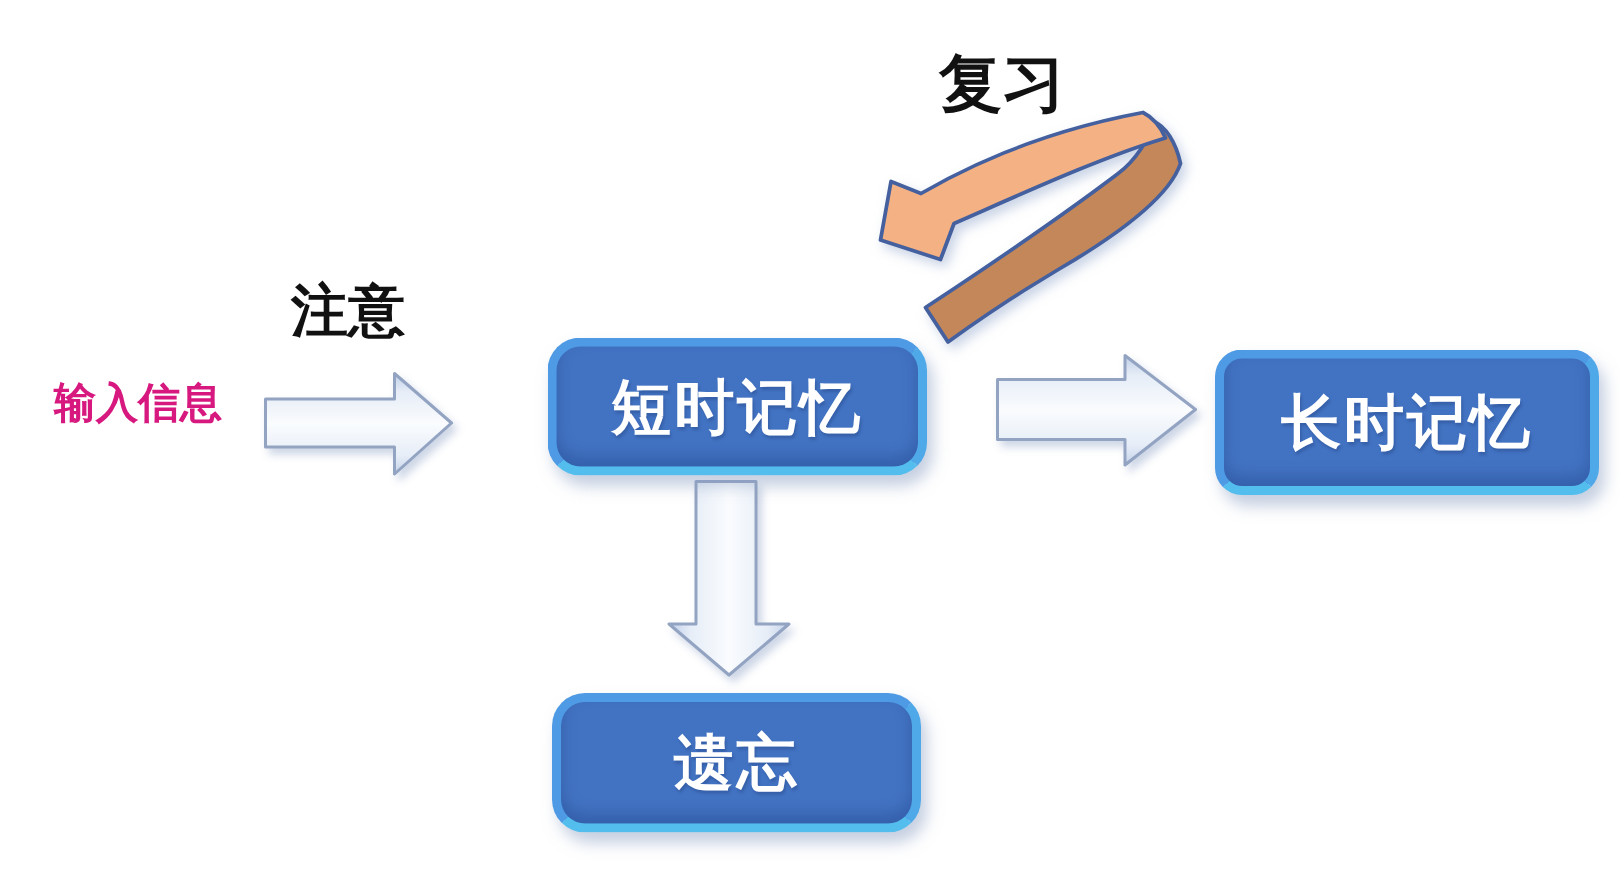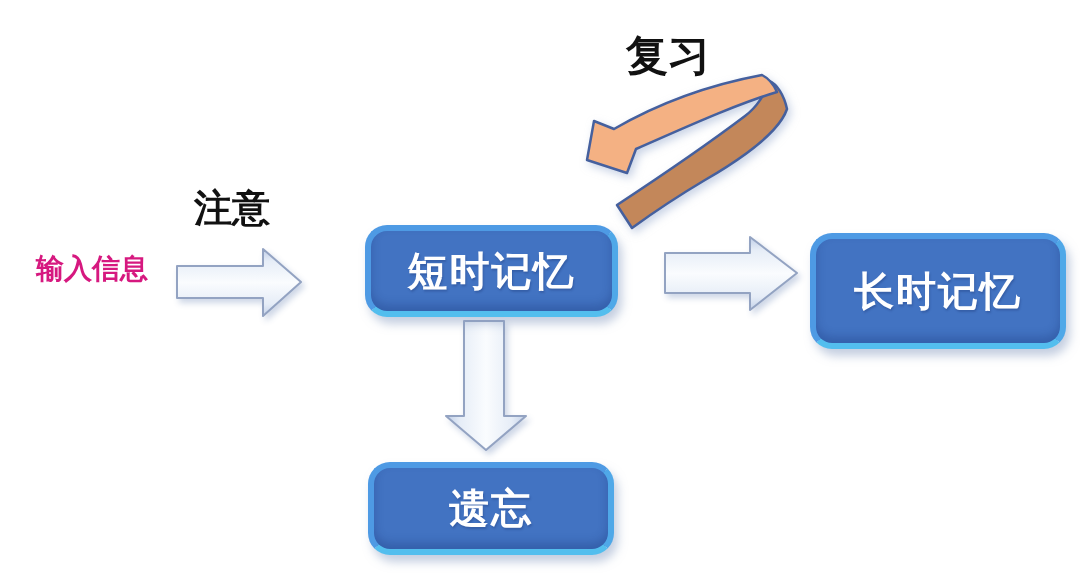--- a/index.html
+++ b/index.html
@@ -14,21 +14,21 @@
     position:absolute;box-sizing:border-box;
     display:flex;align-items:center;justify-content:center;
     background:#4273C2;
     border:6px solid;border-color:#4E9AE4 #4FA8E8 #53BEEE #4E9AE4;
     border-radius:22px;
     color:#ffffff;font-size:40px;font-weight:600;letter-spacing:2px;
     text-shadow:1px 2px 2px rgba(25,50,110,.30);
     box-shadow:4px 7px 10px rgba(140,160,195,.50), inset 0 -6px 10px rgba(25,55,120,.33);
   }
   #node-short{left:365px;top:225px;width:253px;height:92px;}
-  #node-long{left:810px;top:233px;width:256px;height:116px;}
+  #node-long{left:810px;top:233px;width:256px;height:97px;border-radius:18px;}
   #node-forget{left:368px;top:462px;width:246px;height:93px;text-align:center;}
   .lbl{position:absolute;color:#111111;font-size:38px;font-weight:600;white-space:nowrap;line-height:1.1;}
   #input-label{left:6px;top:254px;width:172px;text-align:center;color:#D6187F;font-size:28px;}
   #attention-label{left:194px;top:176px;margin-top:12px;}
   #review-label{left:607px;top:33px;font-size:42px;margin-left:19px;}
 </style>
 </head>
 <body>
 
 <div class="stage">

